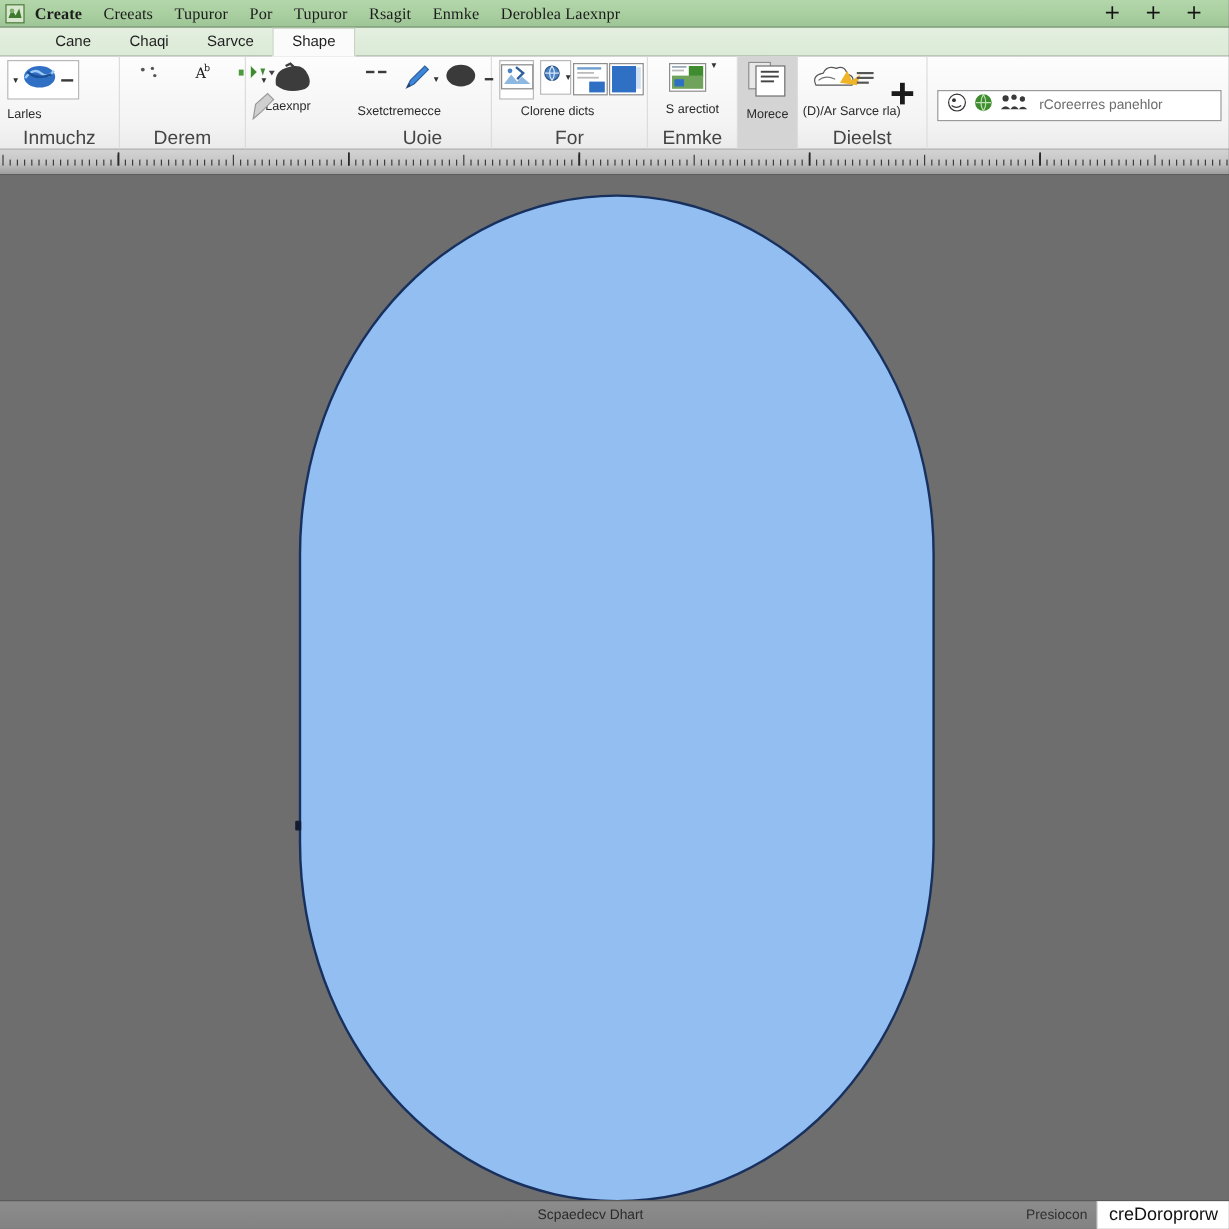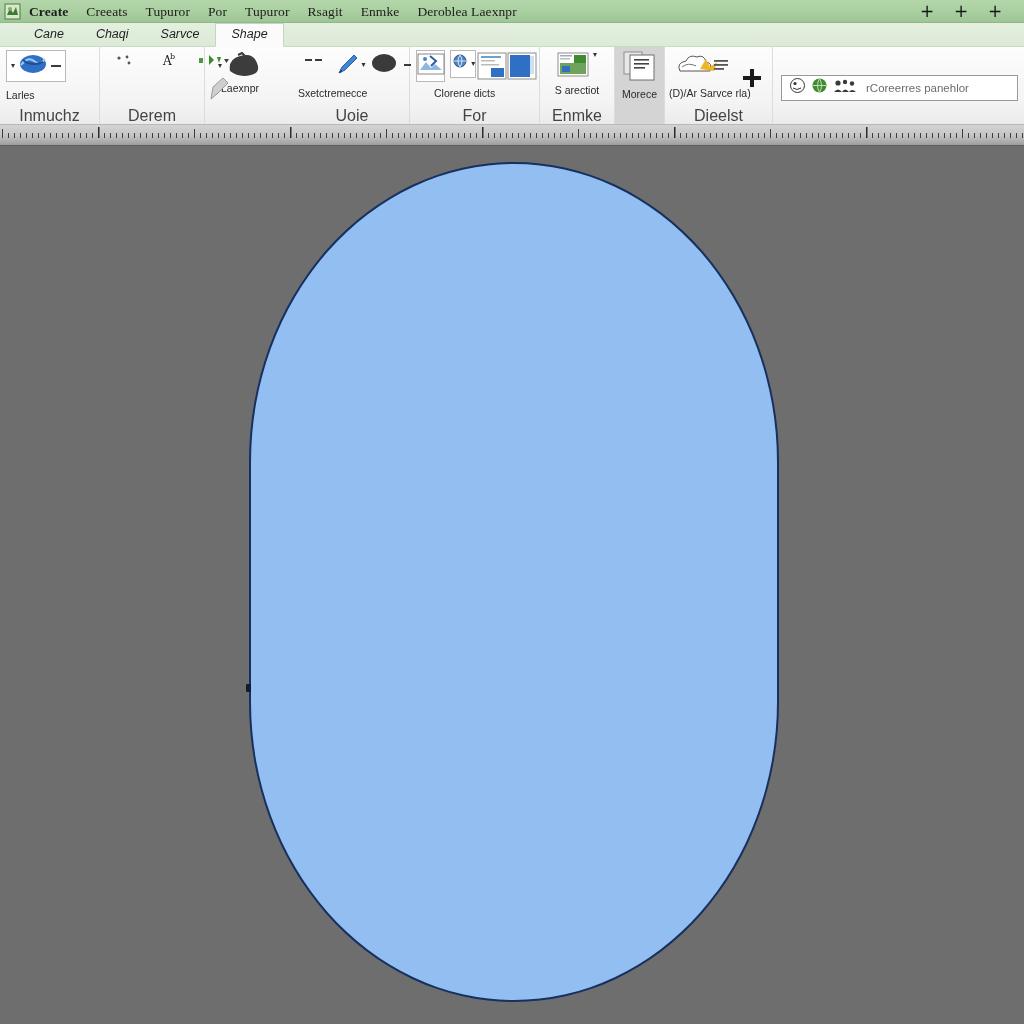--- a/index.html
+++ b/index.html
@@ -71,24 +71,23 @@
     line-height: 1;
   }
 
   
   .tabrow {
     height: 24px;
     flex: 0 0 24px;
     background: linear-gradient(180deg, #e4efe0 0%, #dbead6 100%);
     display: flex;
     align-items: flex-start;
-    padding-left: 18px;
+    padding-left: 30px;
     box-sizing: border-box;
     border-bottom: 1px solid #c9d9c4;
-    font-style: italic;
   }
   .tab {
     font-size: 12.5px;
     color: #1f1f1f;
     padding: 2px 15px 4px 15px;
     line-height: 16px;
     white-space: nowrap;
     border: 1px solid transparent;
     border-bottom: none;
   }
@@ -752,14 +751,22 @@
           <rect x="866" y="2" width="1.5" height="11" fill="#2a2a2a"></rect>
         </g>
     </svg>
   </div>
 
   <div class="canvas">
     <div class="shape"></div>
     <div class="handle-dot"></div>
   </div>
 
+  <div class="statusbar">
+    <span class="sb-left"></span>
+    <span class="sb-center">Scpaedecv Dhart</span>
+    <span class="sb-right">
+      <span class="sb-label">Presiocon</span>
+      <span class="sb-button">creDoroprorw</span>
+    </span>
+  </div>
 
 </div>
 
 </body></html>

